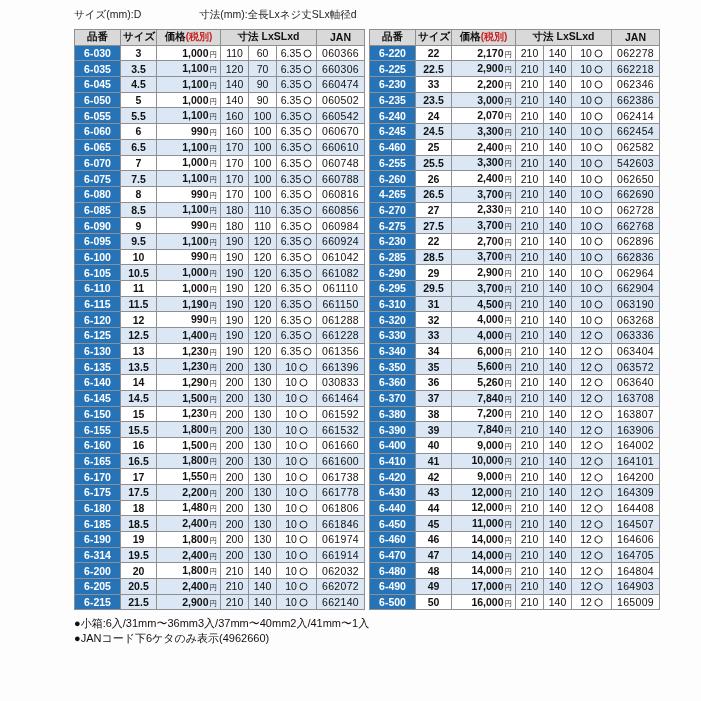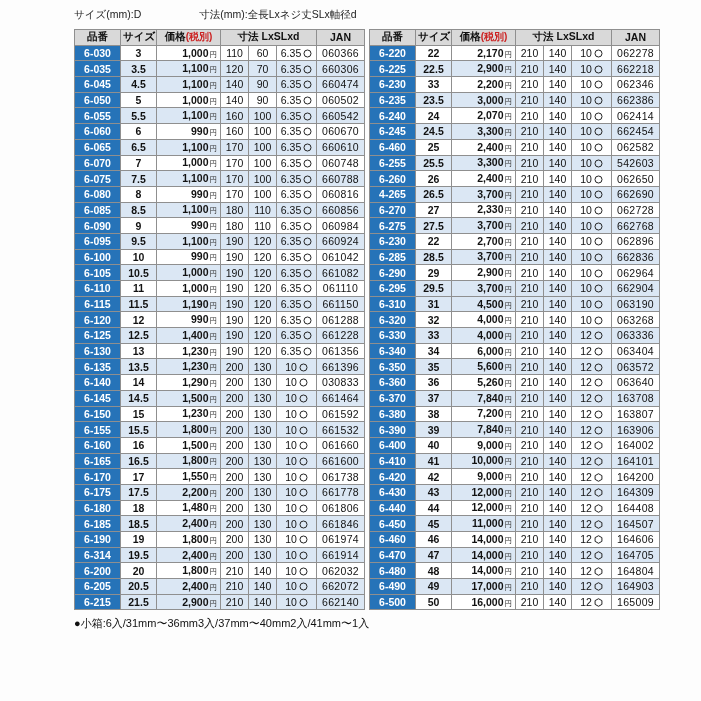--- a/index.html
+++ b/index.html
@@ -877,15 +877,16 @@
                 <polygon points="5,0.8 8.8,2.9 8.8,7.1 5,9.2 1.2,7.1 1.2,2.9" fill="none" stroke="#222" stroke-width="1.1"></polygon>
               </svg></td>
             <td class="jan">165009</td>
           </tr>
         </tbody>
     </table>
   </div>
 
   <div class="footnotes">
     <div>●小箱:6入/31mm〜36mm3入/37mm〜40mm2入/41mm〜1入</div>
+    <div>●JANコード下6ケタのみ表示(4962660)</div>
   </div>
 
 </div>
 
 </body></html>

